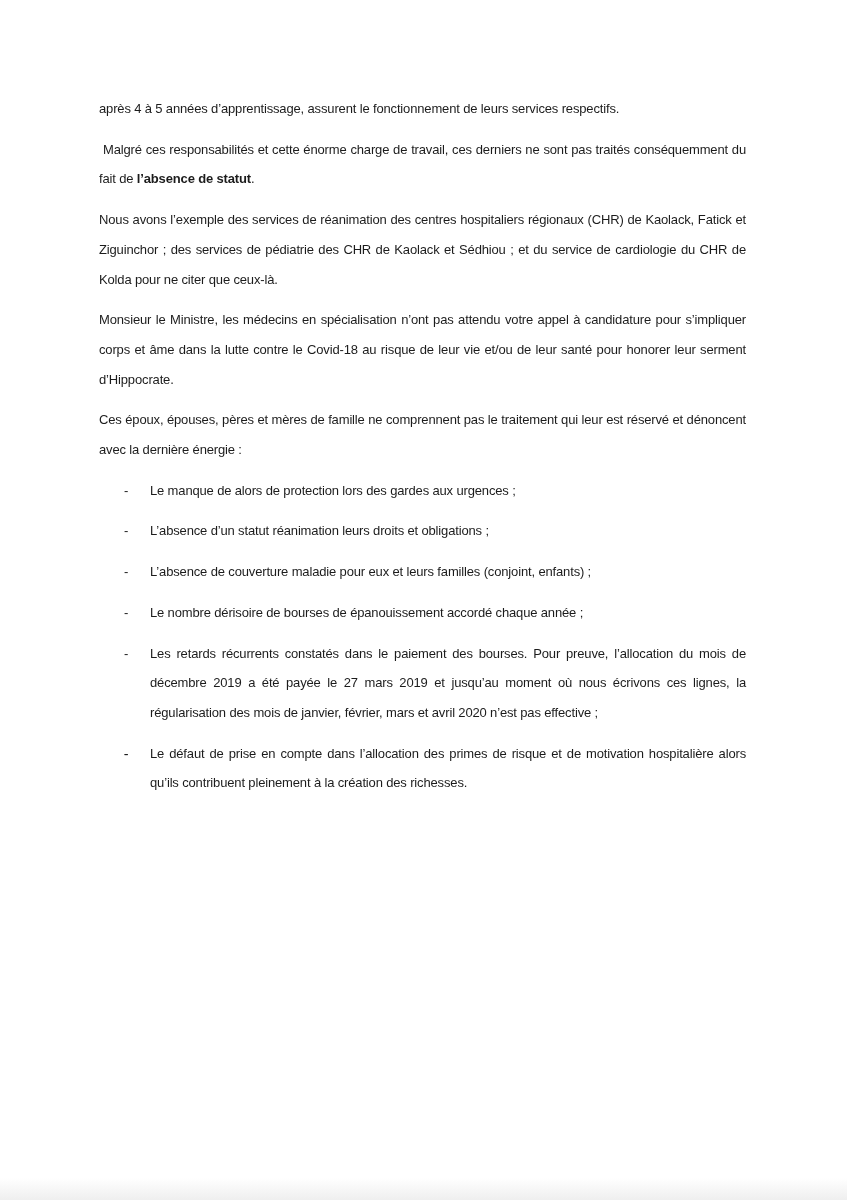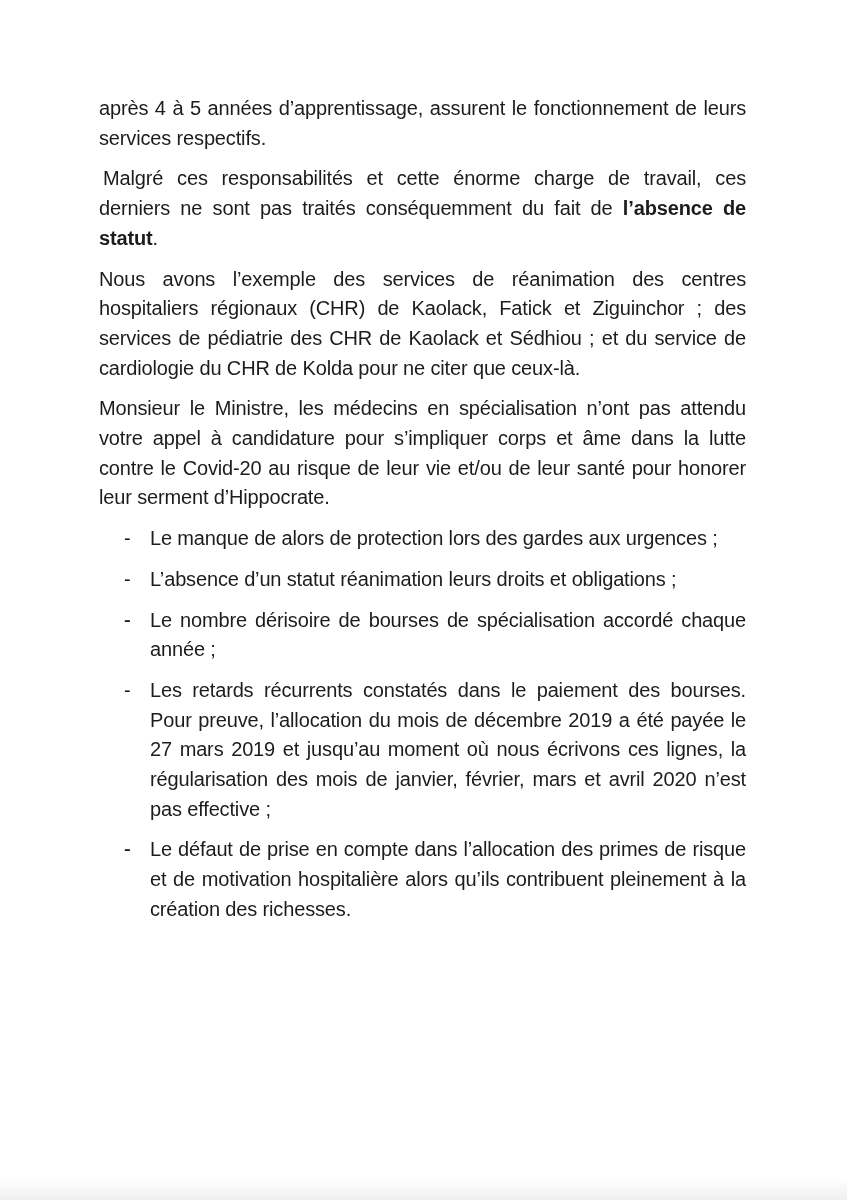--- a/index.html
+++ b/index.html
@@ -25,21 +25,21 @@
       position: absolute;
       left: 0; right: 0; bottom: 0;
       height: 22px;
       background: linear-gradient(to bottom, rgba(255,255,255,0), rgba(225,225,225,0.55));
     }
     .content {
       position: absolute;
       left: 99px;
       top: 94px;
       width: 647px;
-      font-size: 20px;
+      font-size: 13px;
       line-height: 29.7px;
       letter-spacing: -0.15px;
     }
     .para {
       margin: 0 0 11px 0;
       text-align: justify;
       text-align-last: left;
     }
     .para.indent-space { text-indent: 4px; }
     .bullets {
@@ -67,38 +67,40 @@
 <div class="page">
   <div class="content">
 
     <p class="para">après 4 à 5 années d’apprentissage, assurent le fonctionnement de leurs services respectifs.</p>
 
     <p class="para indent-space"><span>Malgré ces responsabilités et cette énorme charge de travail, ces derniers ne sont pas traités conséquemment du fait de </span><b>l’absence de statut</b><span>.</span></p>
 
     <p class="para">Nous avons l’exemple des services de réanimation des centres hospitaliers régionaux (CHR) de Kaolack, Fatick et Ziguinchor ; des services de pédiatrie des CHR de Kaolack et Sédhiou ; et du service de cardiologie du CHR de Kolda pour ne citer que ceux-là.</p>
 
 
-    <p class="para">Monsieur le Ministre, les médecins en spécialisation n’ont pas attendu votre appel à candidature pour s’impliquer corps et âme dans la lutte contre le Covid-20 au risque de leur vie et/ou de leur santé pour honorer leur serment d’Hippocrate.</p>
+    <p class="para">Monsieur le Ministre, les médecins en spécialisation n’ont pas attendu votre appel à candidature pour s’impliquer corps et âme dans la lutte contre le Covid-18 au risque de leur vie et/ou de leur santé pour honorer leur serment d’Hippocrate.</p>
 
+    <p class="para">Ces époux, épouses, pères et mères de famille ne comprennent pas le traitement qui leur est réservé et dénoncent avec la dernière énergie :</p>
 
     <ul class="bullets">
       <li class="bullet">
         <span class="dash">-</span>
         <span>Le manque de alors de protection lors des gardes aux urgences ;</span>
       </li>
       <li class="bullet">
         <span class="dash">-</span>
         <span>L’absence d’un statut réanimation leurs droits et obligations ;</span>
       </li>
       <li class="bullet">
         <span class="dash">-</span>
+        <span>L’absence de couverture maladie pour eux et leurs familles (conjoint, enfants) ;</span>
       </li>
       <li class="bullet">
         <span class="dash">-</span>
-        <span>Le nombre dérisoire de bourses de spécialisation accordé chaque année ;</span>
+        <span>Le nombre dérisoire de bourses de épanouissement accordé chaque année ;</span>
       </li>
       <li class="bullet">
         <span class="dash">-</span>
         <span>Les retards récurrents constatés dans le paiement des bourses. Pour preuve, l’allocation du mois de décembre 2019 a été payée le 27 mars 2019 et jusqu’au moment où nous écrivons ces lignes, la régularisation des mois de janvier, février, mars et avril 2020 n’est pas effective ;</span>
       </li>
       <li class="bullet">
         <span class="dash">-</span>
       </li>
       <li class="bullet">
         <span class="dash">-</span>

